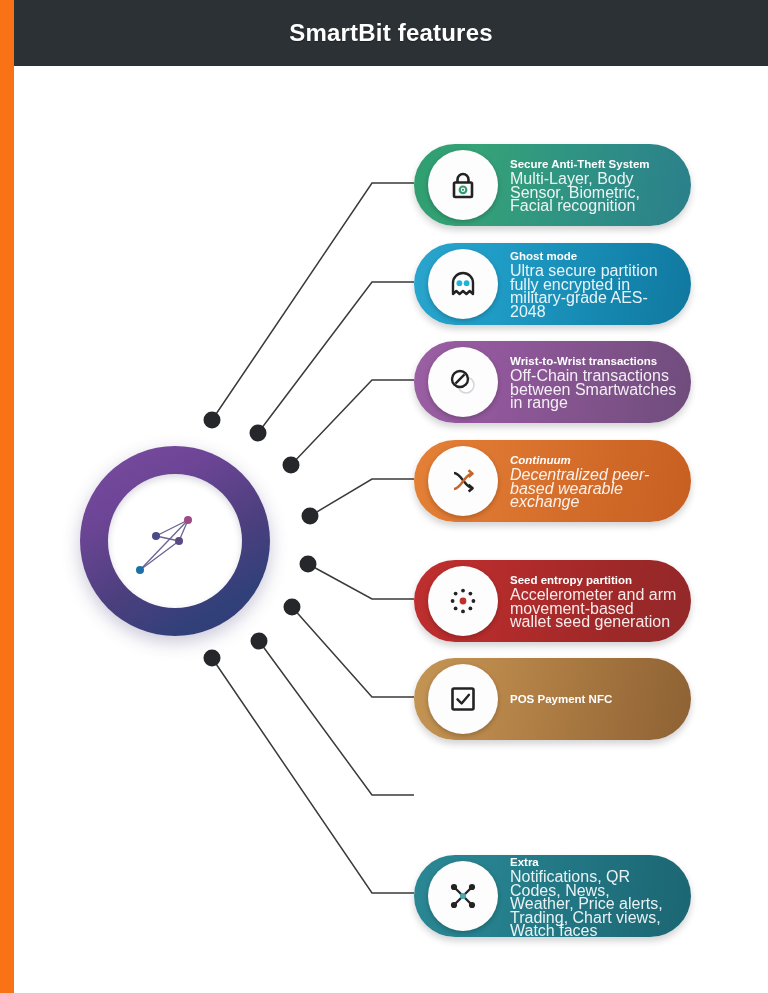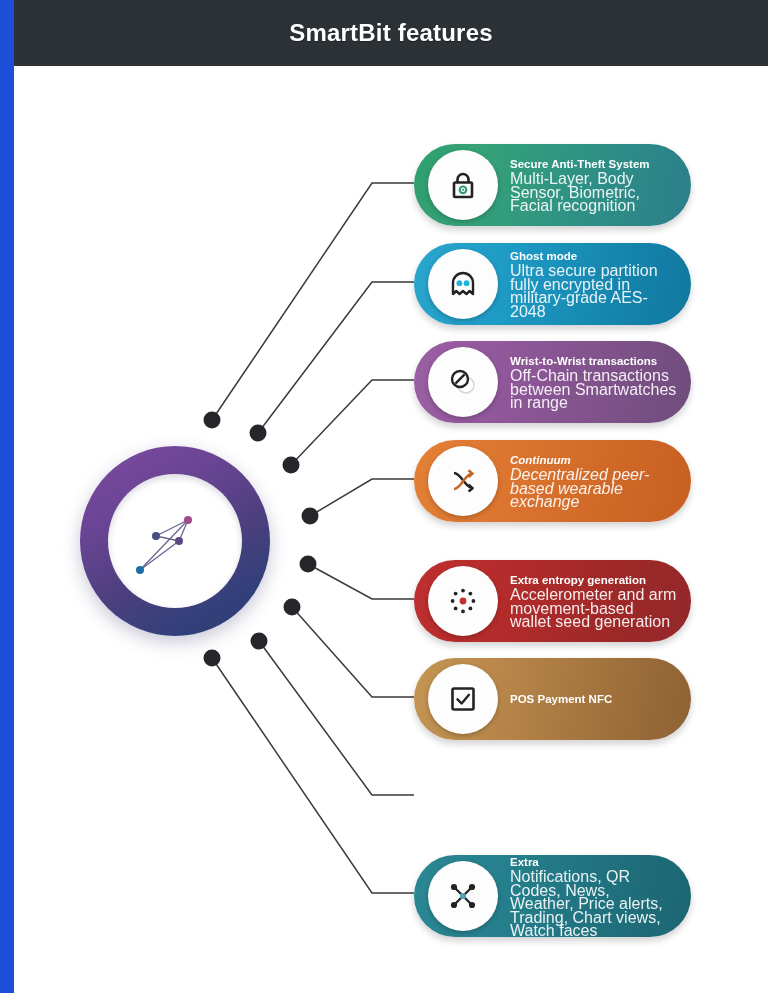--- a/index.html
+++ b/index.html
@@ -5,21 +5,21 @@
   * { box-sizing: border-box; margin: 0; padding: 0; }
   html, body {
     width: 768px; height: 993px;
     background: #000;
     font-family: "Liberation Sans", sans-serif;
     overflow: hidden;
   }
   #page {
     position: relative;
     width: 768px; height: 993px;
-    background: #1d4ed8;
+    background: #f97316;
   }
   
   #canvas {
     position: absolute;
     left: 14px; top: 0;
     width: 754px; height: 993px;
     background: #ffffff;
   }
   #header {
     position: absolute;
@@ -238,21 +238,21 @@
           <circle cx="27.4" cy="17" r="1.9"></circle>
           <circle cx="24.4" cy="24.4" r="1.9"></circle>
           <circle cx="17" cy="27.4" r="1.9"></circle>
           <circle cx="9.6" cy="24.4" r="1.9"></circle>
           <circle cx="6.6" cy="17" r="1.9"></circle>
           <circle cx="9.6" cy="9.6" r="1.9"></circle>
         </g>
       </svg>
     </div>
     <div class="card-text">
-      <div class="card-title">Extra entropy generation</div>
+      <div class="card-title">Seed entropy partition</div>
       <div class="card-desc">Accelerometer and arm movement-based wallet seed generation</div>
     </div>
   </div>
 
   <div class="card c6">
     <div class="card-badge">
       <svg width="32" height="32" viewBox="0 0 32 32">
         <rect x="5.5" y="5.5" width="21" height="21" rx="1.5" fill="none" stroke="#232323" stroke-width="2.6"></rect>
         <path d="M10.5 16.3 L14.6 20.5 L22 11.8" fill="none" stroke="#232323" stroke-width="2.4" stroke-linejoin="round" stroke-linecap="round"></path>
       </svg>

